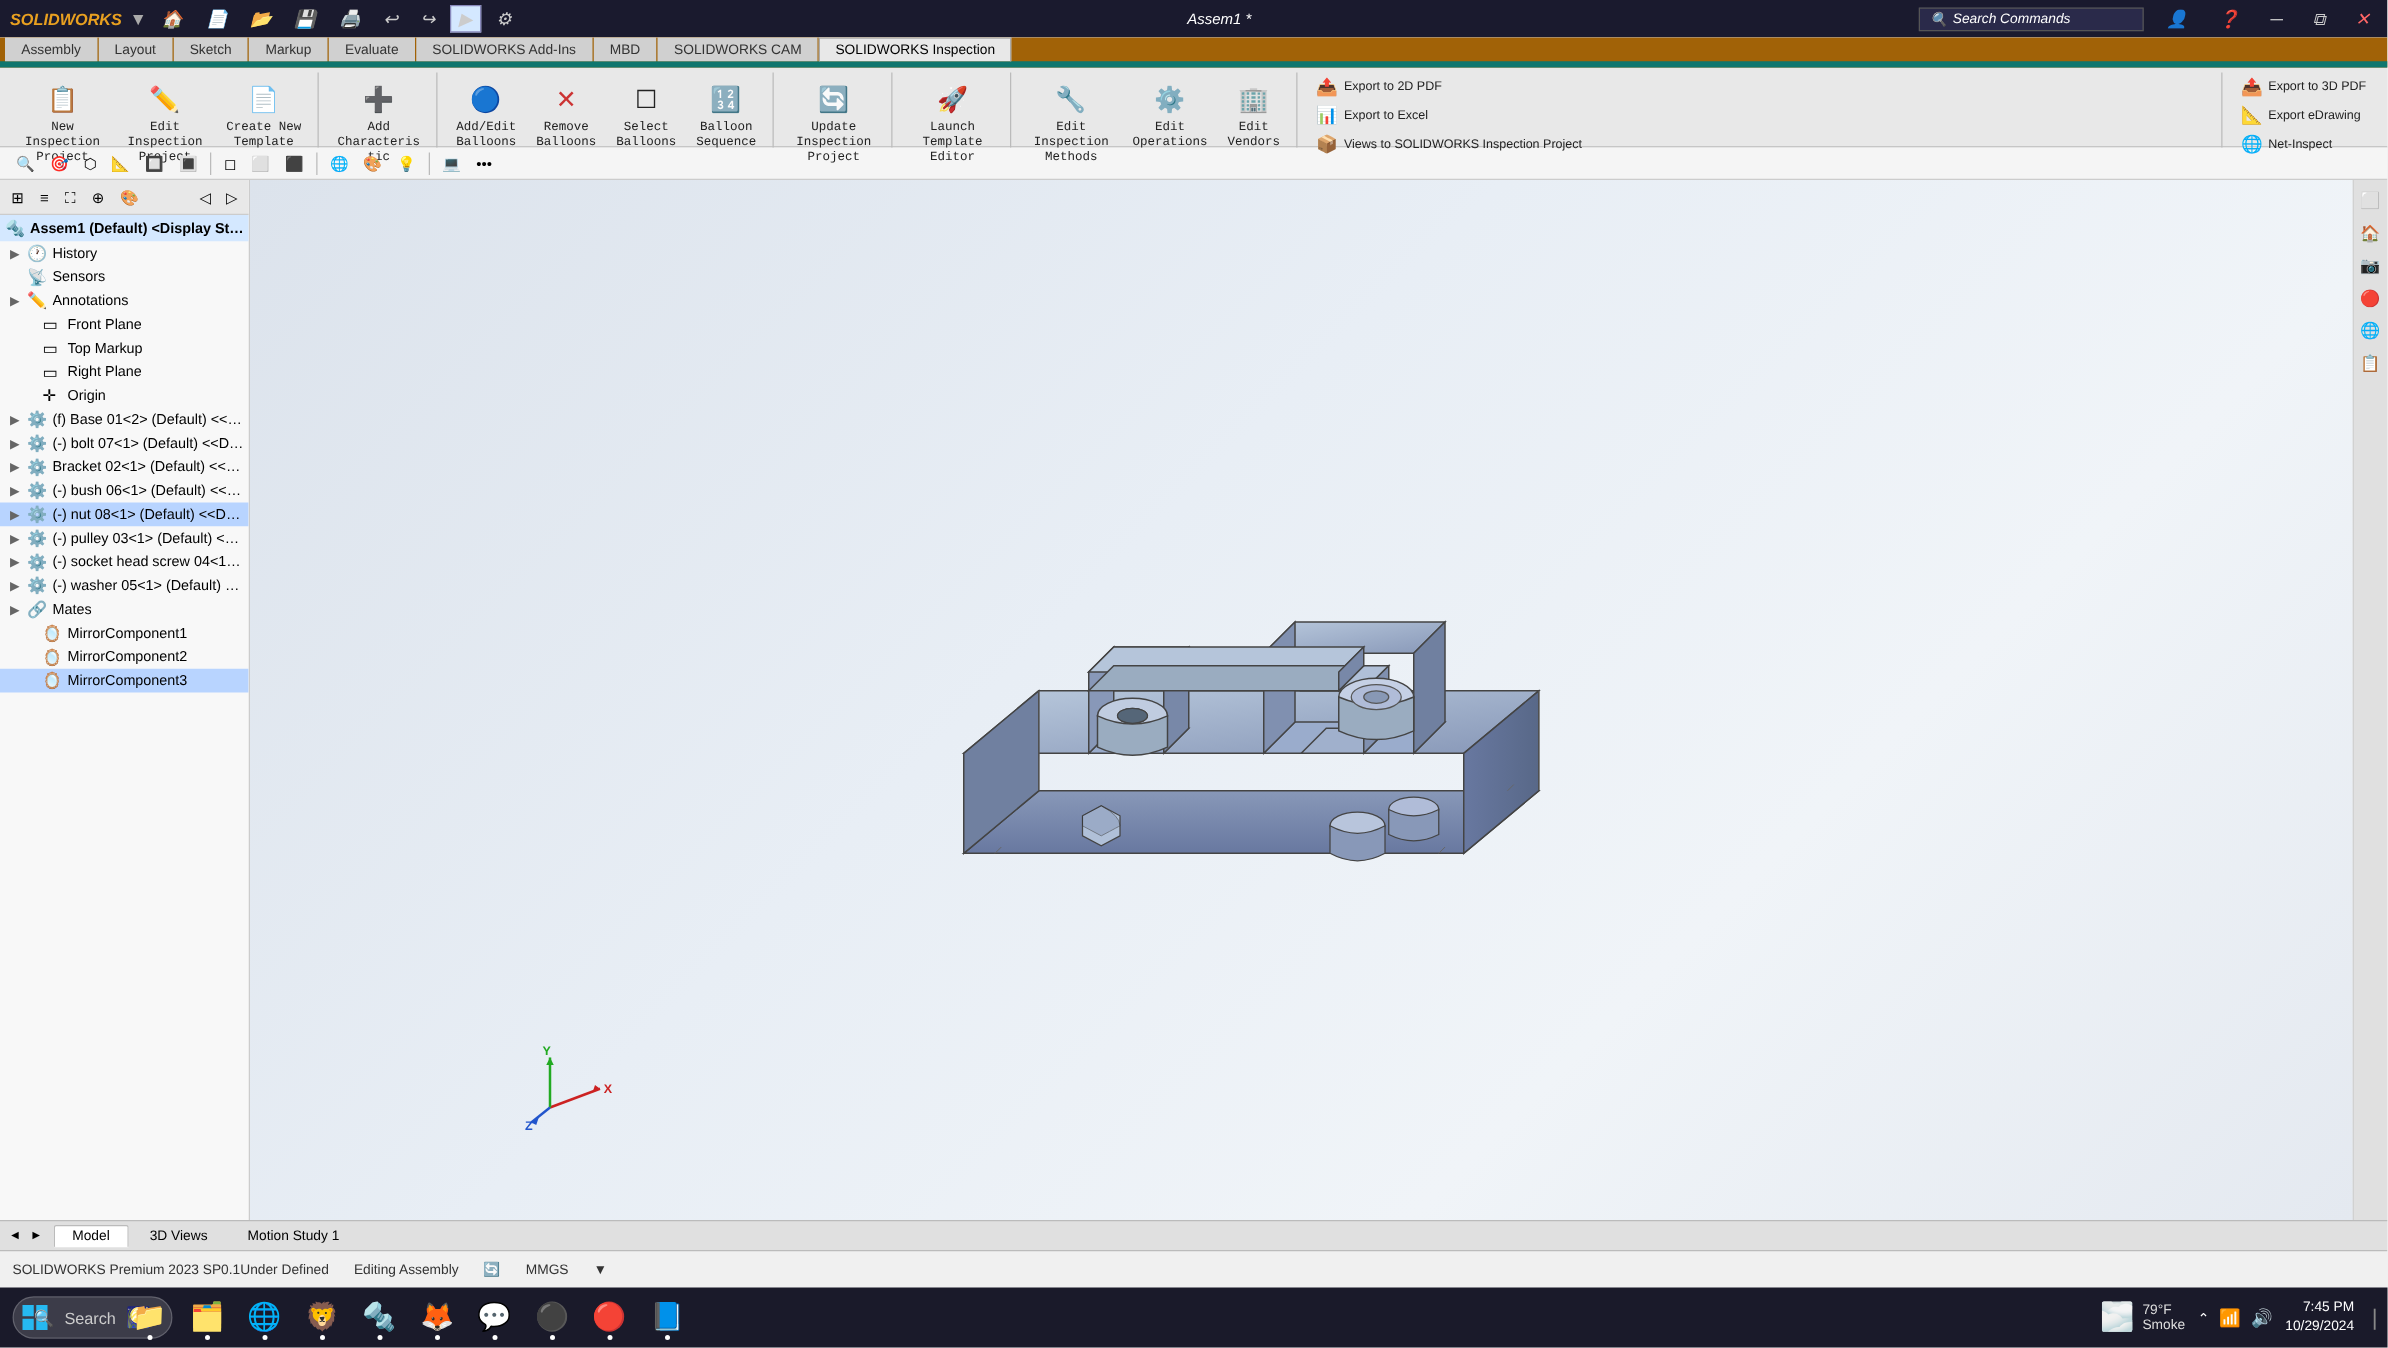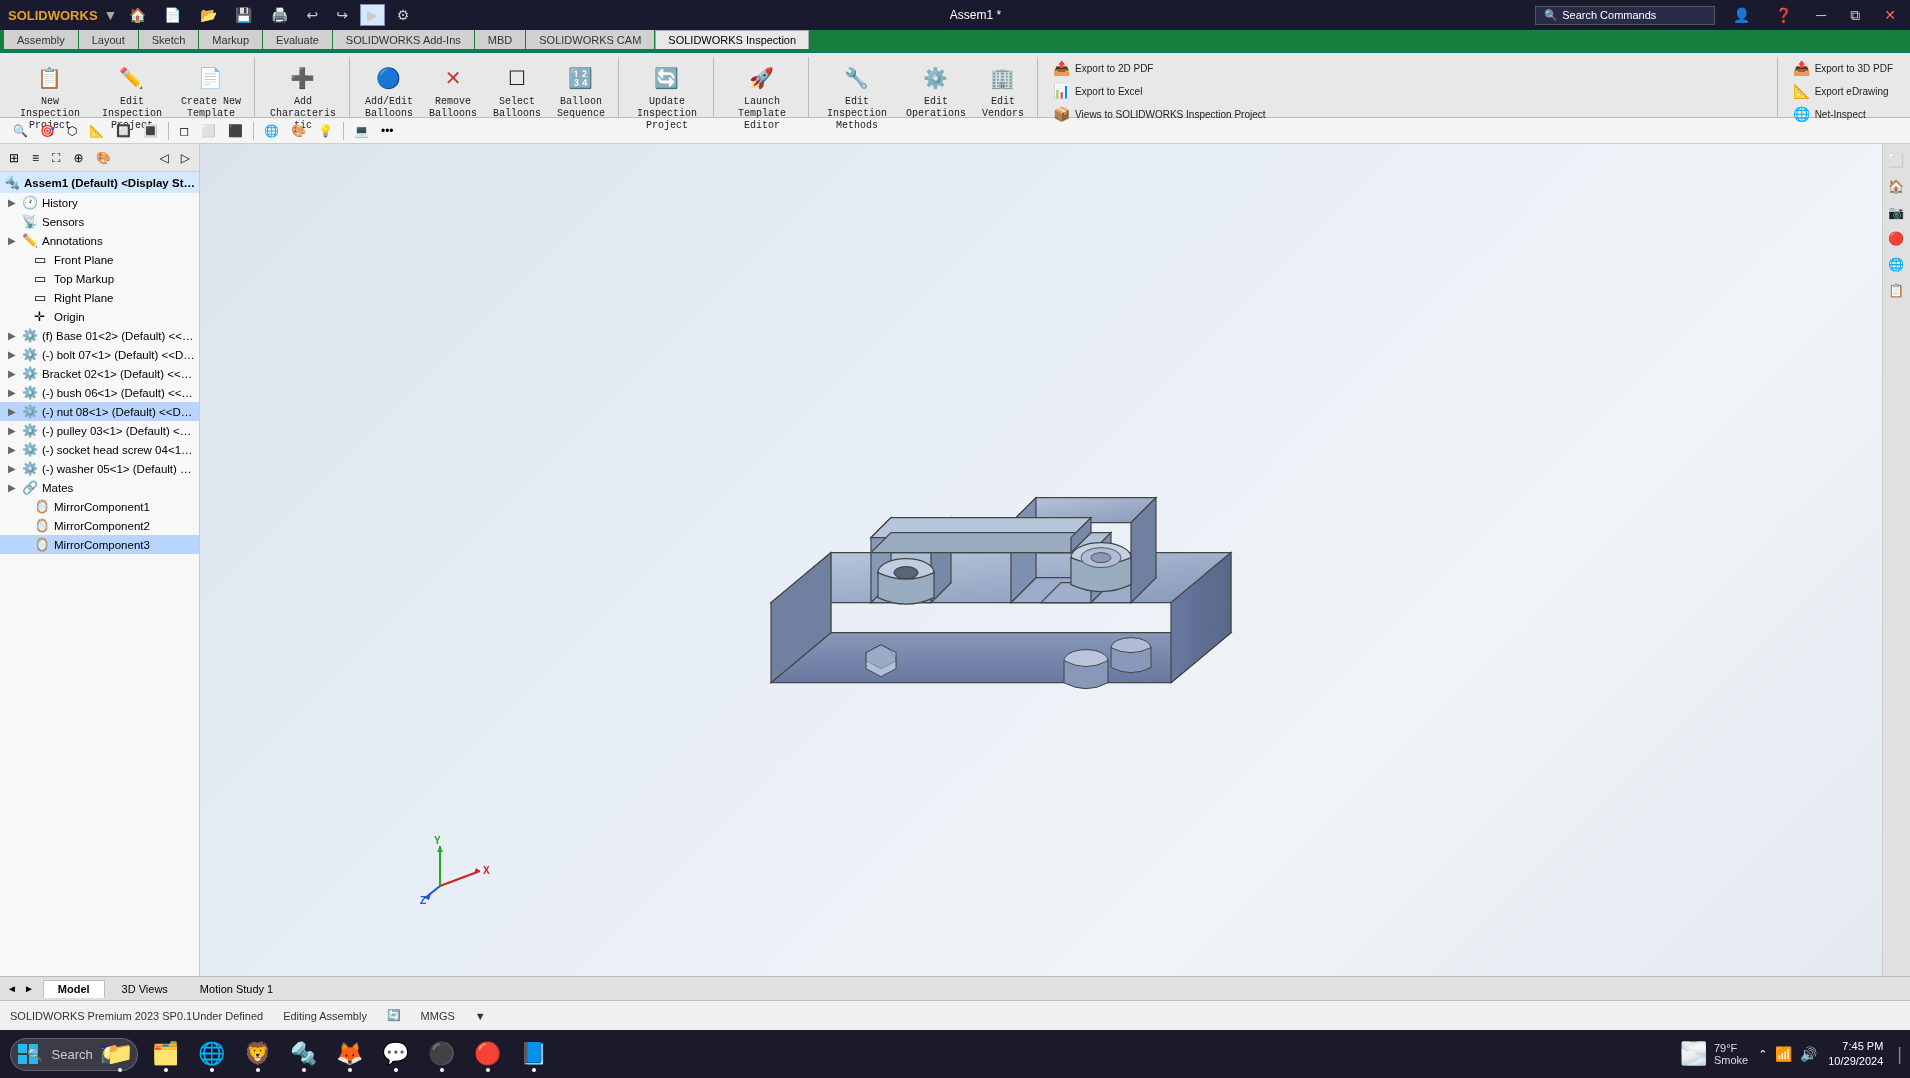--- a/index.html
+++ b/index.html
@@ -7,20 +7,21 @@
 
     
     #title-bar {
       height: 30px;
       background: #1a1a2e;
       display: flex;
       align-items: center;
       justify-content: space-between;
       padding: 0 8px;
       color: white;
+      font-style: italic;
     }
     #title-bar-left { display: flex; align-items: center; gap: 6px; }
     #title-bar-center { color: white; font-size: 12px; }
     #title-bar-right { display: flex; align-items: center; gap: 12px; font-size: 12px; }
     .sw-logo { color: #e8a020; font-weight: bold; font-size: 13px; }
     .title-btn { color: #ccc; cursor: pointer; font-size: 14px; padding: 2px 6px; }
     .search-bar-title {
       background: #2a2a4a;
       border: 1px solid #555;
       color: white;
@@ -35,25 +36,25 @@
     
     #ribbon {
       height: 88px;
       background: #e8e8e8;
       border-bottom: 1px solid #bbb;
       display: flex;
       flex-direction: column;
     }
     #ribbon-tabs {
       height: 24px;
-      background: #15803d;
+      background: #a16207;
       display: flex;
       align-items: flex-start;
       padding: 0 4px;
-      border-bottom: 1px solid #0f766e;
+      border-bottom: 5px solid #0f766e;
     }
     .ribbon-tab {
       padding: 3px 12px;
       font-size: 11px;
       cursor: pointer;
       border: 1px solid transparent;
       border-bottom: none;
       background: #d0d0d0;
       color: #333;
       margin-right: 1px;
@@ -266,21 +267,20 @@
       font-size: 11px;
       cursor: pointer;
       border: 1px solid transparent;
       background: #e0e0e0;
       border-radius: 2px 2px 0 0;
     }
     .bottom-tab.active {
       background: white;
       border-color: #bbb;
       border-bottom-color: white;
-      font-weight: bold;
     }
     .bottom-tab-arrows { display: flex; gap: 1px; margin-right: 4px; }
     .btab-arrow { font-size: 10px; cursor: pointer; padding: 1px 3px; }
 
     
     #status-bar {
       height: 30px;
       background: #f0f0f0;
       border-top: 1px solid #bbb;
       display: flex;

